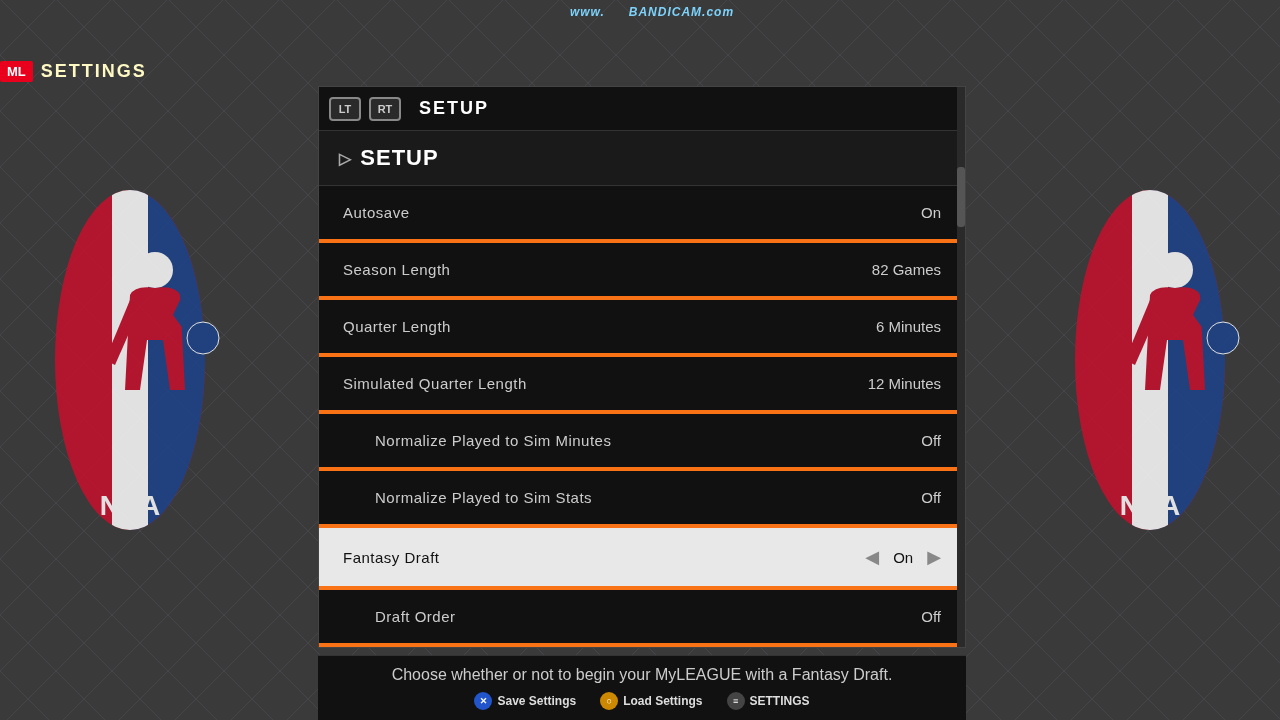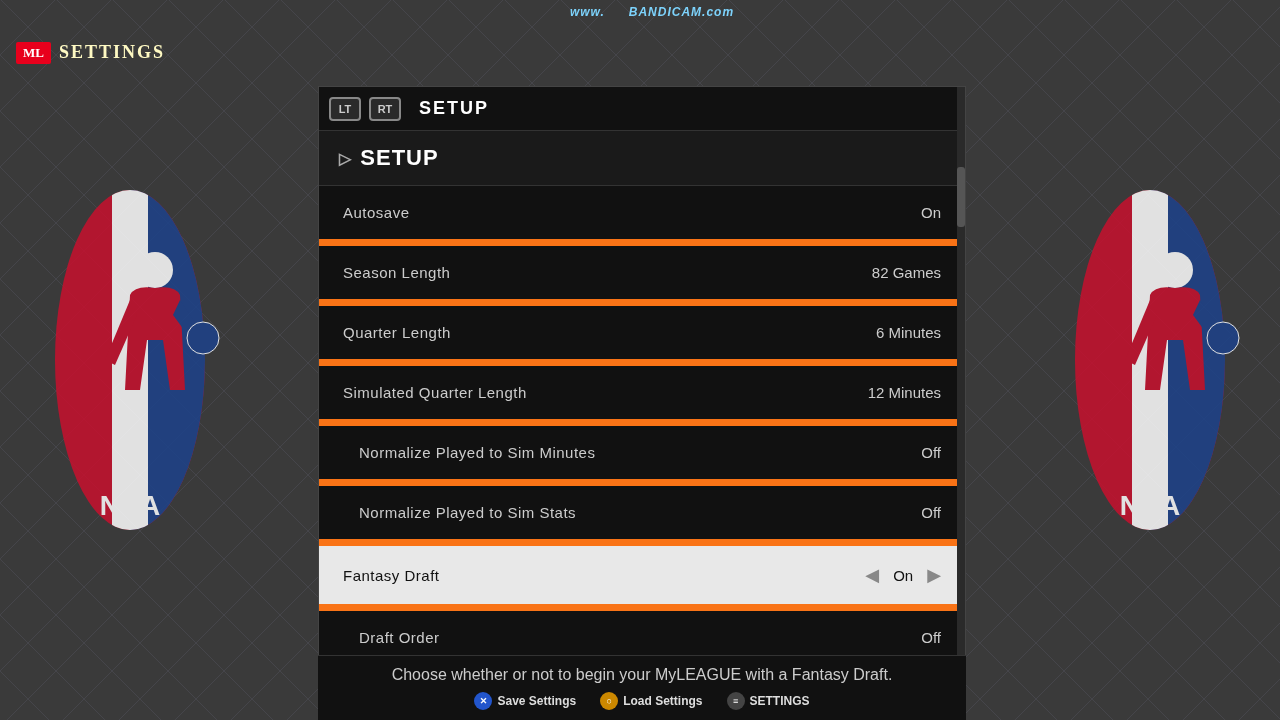--- a/index.html
+++ b/index.html
@@ -76,25 +76,23 @@
     .nba-logo-right { right: 0; }
 
     
     .header-bar {
       position: absolute;
       top: 42px;
       left: 0;
       right: 0;
       height: 40px;
       display: flex;
-      align-items: flex-start;
-      padding-left: 16px;
+      align-items: flex-end;
       background: transparent;
       z-index: 5;
-      font-family: Liberation Serif, serif;
     }
 
     .ml-badge {
       background: #e8001c;
       color: #fff;
       font-weight: bold;
       font-size: 13px;
       padding: 3px 7px;
       margin-right: 8px;
       border-radius: 2px;
@@ -173,36 +171,36 @@
     
     .settings-list {
       background: #111;
     }
 
     .setting-row {
       display: flex;
       align-items: center;
       justify-content: space-between;
       padding: 18px 24px;
-      border-bottom: 7px solid #f97316;
+      border-bottom: 4px solid #f97316;
       color: #ccc;
       font-size: 15px;
     }
 
     .setting-row.active {
       background: #e8e8e8;
       color: #111;
     }
 
     .setting-row.active .setting-value {
       color: #111;
     }
 
     .setting-row.sub-item {
-      padding-left: 40px;
+      padding-left: 56px;
     }
 
     .setting-label {
       font-size: 15px;
       letter-spacing: 0.5px;
     }
 
     .setting-value {
       font-size: 15px;
       color: #ccc;

